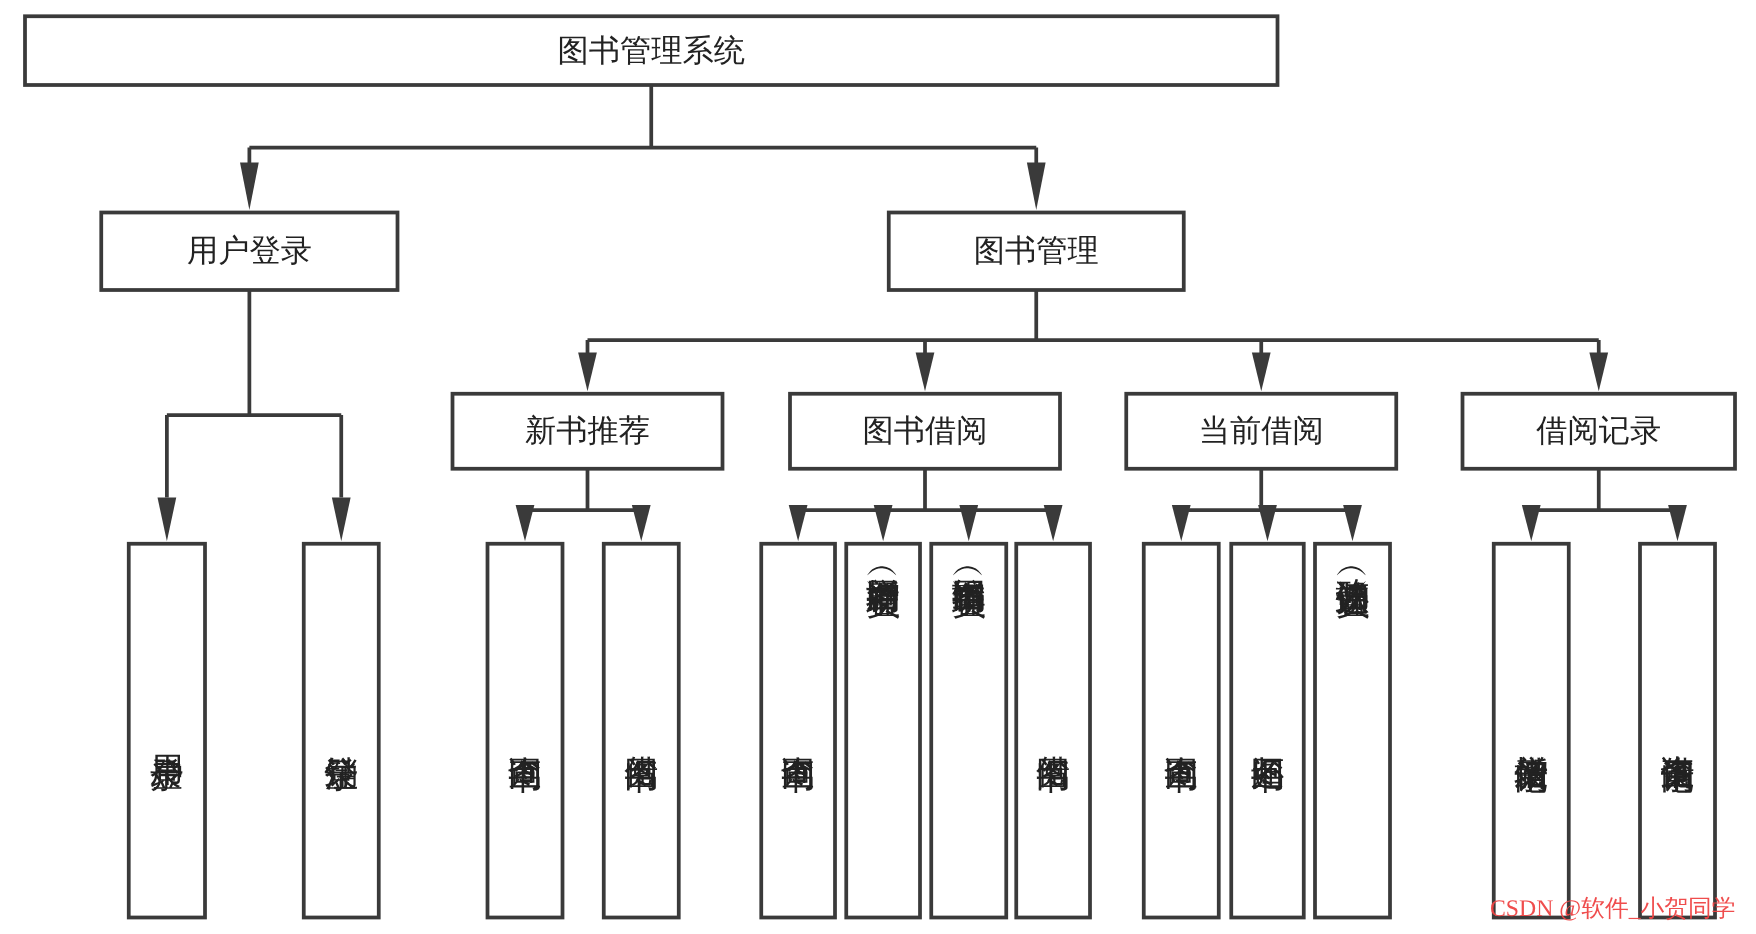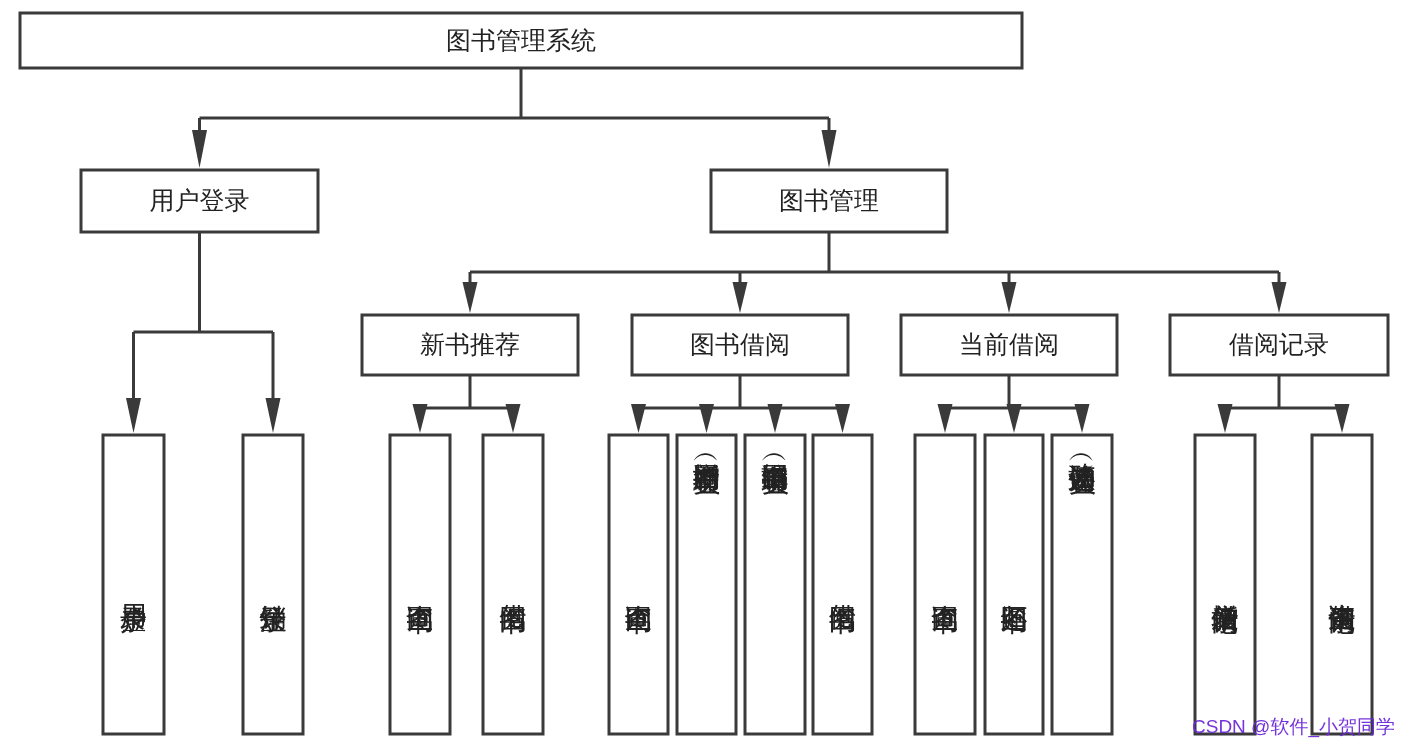--- a/index.html
+++ b/index.html
@@ -62,23 +62,23 @@
     font-size: 27px;
     line-height: 1.04;
     color: #222222;
     letter-spacing: 1px;
     white-space: nowrap;
   }
   #watermark {
     position: absolute;
     left: 1192px;
     top: 714px;
-    font-family: Liberation Sans, sans-serif;
+    font-family: Liberation Serif, serif;
     font-size: 19px;
-    color: #6d28d9;
+    color: #ef4444;
     white-space: nowrap;
     opacity: 0.95;
   }
 </style>
 </head>
 <body>
 
 <div id="diagram-root">
 
   <svg id="tree-svg" viewBox="0 0 1405 747">

